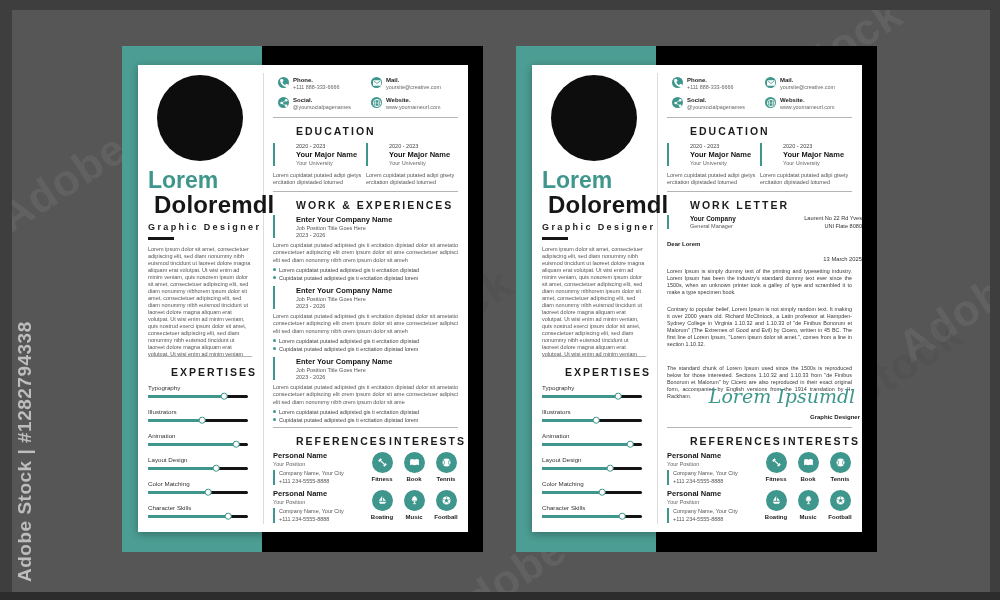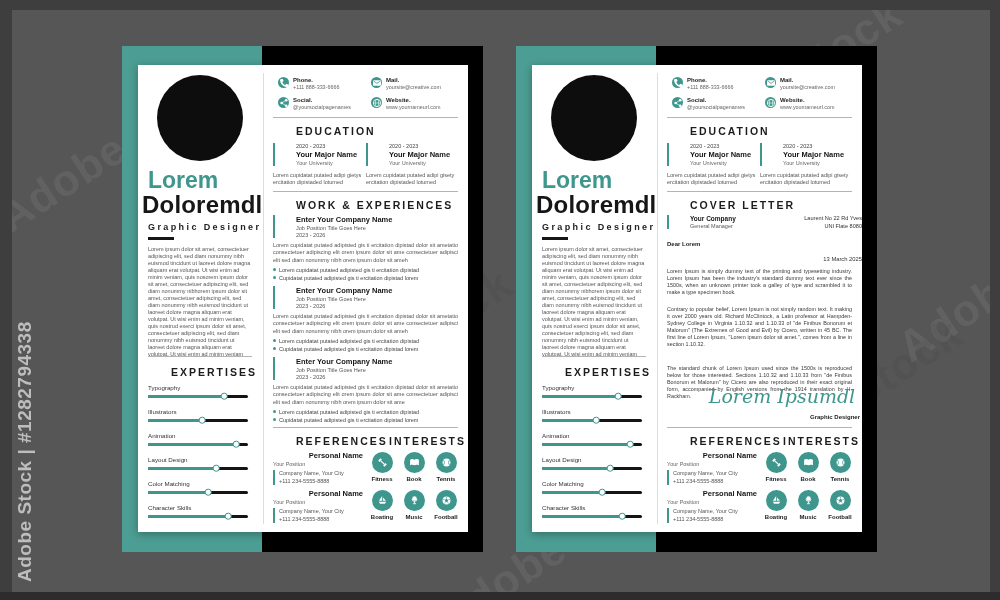--- a/index.html
+++ b/index.html
@@ -22,21 +22,21 @@
   .tmpl.l{left:122px;} .tmpl.r{left:516px;}
   .bg-teal{position:absolute;left:0;top:0;width:140px;height:100%;background:var(--panel_teal,#4c9d93);}
   .bg-black{position:absolute;left:140px;top:0;right:0;height:100%;background:var(--panel_black,#000);}
   .page{position:absolute;left:16px;top:19px;width:330px;height:467px;background:var(--page,#fff);
     box-shadow:0 2px 8px rgba(0,0,0,.3);}
   .vdiv{position:absolute;left:125px;top:8px;bottom:8px;width:1px;background:#dcdcdc;}
   .hr{position:absolute;height:1px;background:#b4b4b4;}
   
   .photo{position:absolute;left:19px;top:10px;width:86px;height:86px;border-radius:50%;background:#0d0d0d;}
   .fname{position:absolute;left:10px;top:104px;font-size:23px;font-weight:600;color:var(--accent,#3e968c);line-height:1;}
-  .lname{position:absolute;left:4px;top:128px;font-size:24px;font-weight:800;color:#161616;line-height:1;letter-spacing:.2px;}
+  .lname{position:absolute;left:16px;top:128px;font-size:24px;font-weight:800;color:#161616;line-height:1;letter-spacing:.2px;}
   .role{position:absolute;left:10px;top:157px;font-size:9px;font-weight:700;letter-spacing:2.4px;color:#222;}
   .thickbar{position:absolute;left:10px;top:172px;width:26px;height:3px;background:#161616;}
   .bio{position:absolute;left:10px;top:181px;width:104px;font-size:5.5px;line-height:1.28;color:#555;text-align:left;}
   .h-sec{font-size:10.5px;font-weight:700;letter-spacing:2px;color:#1c1c1c;padding-left:23px;}
   .exp-h{position:absolute;left:10px;top:301px;}
   .skill{position:absolute;left:10px;width:100px;}
   .skill .lbl{font-size:6.2px;color:#333;}
   .track{position:relative;margin-top:4px;height:2.6px;background:#141414;border-radius:2px;}
   .fill{position:absolute;left:0;top:0;height:100%;background:var(--accent,#3e968c);}
   .knob{position:absolute;top:50%;width:6.6px;height:6.6px;border-radius:50%;background:#fff;
@@ -67,21 +67,21 @@
   .cl-mg{font-size:5.5px;color:#555;margin-top:1px;}
   .cl-addr{position:absolute;right:0;text-align:right;font-size:5.6px;color:#333;line-height:1.4;}
   .cl-sal{position:absolute;left:135px;font-size:6px;font-weight:600;color:#222;}
   .cl-date{position:absolute;right:0;font-size:5.8px;color:#333;}
   .cl-p{position:absolute;left:135px;width:185px;font-size:5.4px;line-height:1.28;color:#3a3a3a;text-align:justify;}
   .sig{position:absolute;right:0;top:320px;width:160px;text-align:center;
     font-family:"DejaVu Serif",serif;font-style:italic;font-size:19px;color:var(--accent,#3e968c);}
   .sig-role{position:absolute;right:2px;top:349px;font-size:6px;font-weight:700;color:#222;}
   
   .ref{position:absolute;left:135px;width:90px;}
-  .ref-n{font-size:7.5px;font-weight:700;color:#161616;text-align:right;}
+  .ref-n{font-size:7.5px;font-weight:700;color:#161616;}
   .ref-p{font-size:5.5px;color:#666;margin-top:1px;}
   .ref-sub{border-left:2.5px solid var(--accent,#3e968c);padding-left:4px;margin-top:3px;}
   .ref-c,.ref-t{font-size:5.5px;color:#555;line-height:1.4;}
   .int-grid{position:absolute;left:228px;top:387px;width:96px;display:grid;
     grid-template-columns:repeat(3,1fr);row-gap:8px;}
   .int{display:flex;flex-direction:column;align-items:center;}
   .int-c{width:21px;height:21px;border-radius:50%;background:var(--accent,#3e968c);display:flex;
     align-items:center;justify-content:center;}
   .int-l{font-size:6px;font-weight:600;color:#222;margin-top:3px;}
   .abs{position:absolute;}
@@ -513,21 +513,21 @@
       <div class="abs" style="left:228px;top:78px;width:92px;">
         <div class="lead">
             <div class="period">2020 - 2023</div>
             <div class="major">Your Major Name</div>
             <div class="school">Your University</div>
           </div>
         <div class="small-desc">Lorem cupidatat putated adipi gisety ercitation dipistaded lotumed</div>
       </div>
       <div class="hr" style="left:135px;top:126px;width:185px;"></div>
 
-      <div class="h-sec abs" style="left:135px;top:134px;">COVER LETTER</div>
+      <div class="h-sec abs" style="left:135px;top:134px;">WORK LETTER</div>
       <div class="abs" style="left:135px;top:150px;width:90px;">
         <div class="lead">
             <div class="cl-co">Your Company</div>
             <div class="cl-mg">General Manager</div>
           </div>
       </div>
       <div class="cl-addr" style="top:150px;">
         <div>Laurent No 22 Rd Yves</div>
         <div>UNI Flate 8080</div>
       </div>

